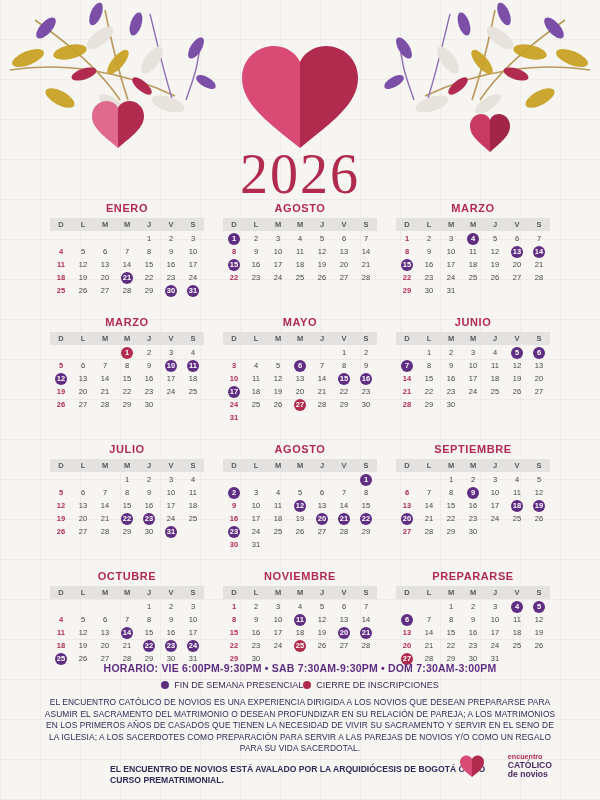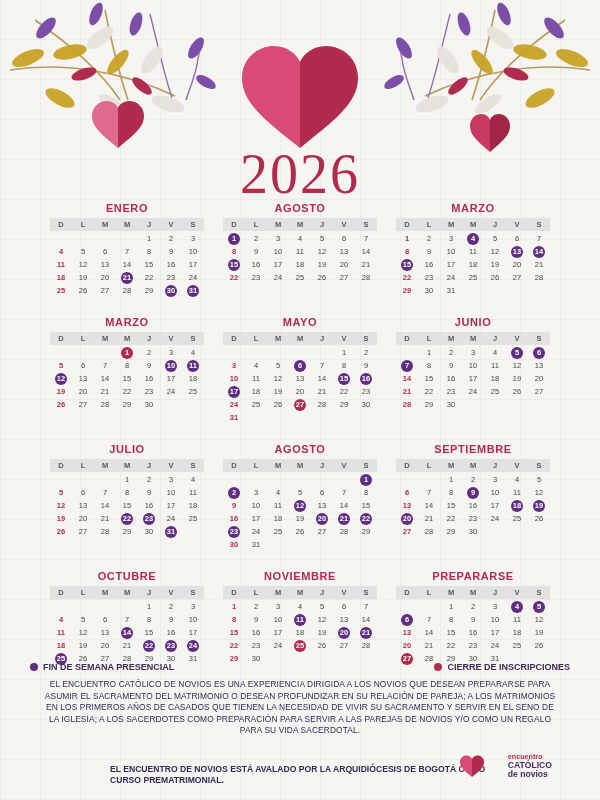--- a/index.html
+++ b/index.html
@@ -90,22 +90,22 @@
   .footer {
     position: absolute; left: 30px; top: 662px; width: 540px;
     text-align: center;
   }
   .horario {
     font-size: 10.5px; font-weight: bold; color: #5f2d82;
     letter-spacing: 0.2px;
     margin-bottom: 6px;
   }
   .legend {
-    display: flex; justify-content: space-between; 
-    font-size: 9px; font-weight: bold; color: #3d2b55;
+    display: flex; justify-content: center; 
+    font-size: 9px; font-weight: normal; color: #3d2b55;
     margin-bottom: 7px;
   }
   .legend .item { display: flex; align-items: center; gap: 5px; }
   .dot { width: 8px; height: 8px; border-radius: 50%; display: inline-block; }
   .dot.purple { background: #5f2d82; }
   .dot.red { background: #b02b4e; }
 
   .body-text {
     font-size: 8.4px; line-height: 11.6px; font-weight: normal;
     color: #2f2a57; letter-spacing: 0.1px;
@@ -784,20 +784,21 @@
             <div class="day"><span class="n">28</span></div>
             <div class="day"><span class="n">29</span></div>
             <div class="day"><span class="n">30</span></div>
             <div class="day"><span class="n">31</span></div>
           </div>
         </div>
       </div>
   </div>
 
   <div class="footer">
+    <div class="horario">HORARIO: VIE 6:00PM-9:30PM • SAB 7:30AM-9:30PM • DOM 7:30AM-3:00PM</div>
     <div class="legend">
       <div class="item">
         <span class="dot purple"></span>
         <span>FIN DE SEMANA PRESENCIAL</span>
       </div>
       <div class="item">
         <span class="dot red"></span>
         <span>CIERRE DE INSCRIPCIONES</span>
       </div>
     </div>

